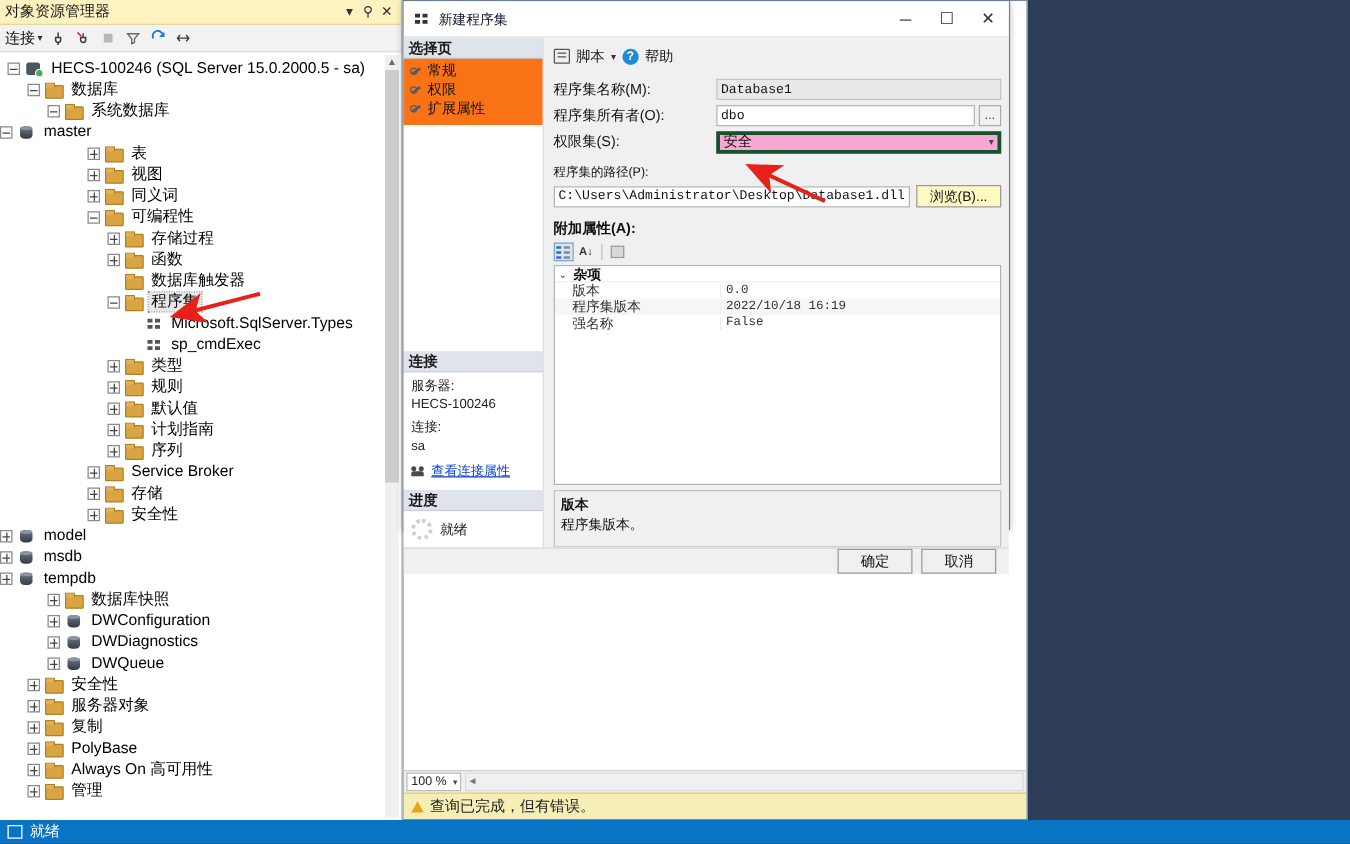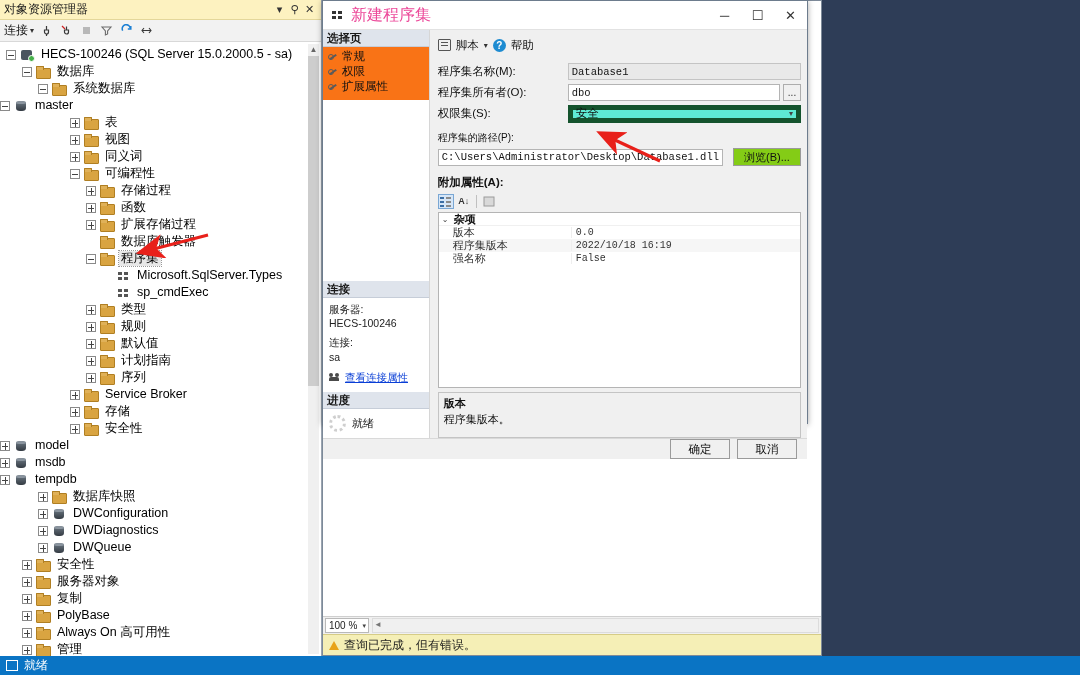--- a/index.html
+++ b/index.html
@@ -150,21 +150,21 @@
   }
   .dlg-title {
     height: 29px; background: #ffffff; border-bottom: 1px solid #e2e2e2;
     display: flex; align-items: center; padding-left: 8px;
   }
   .dlg-title .t-ico { width: 14px; height: 13px; position: relative; margin-right: 6px; }
   .dlg-title .t-ico::before {
     content: ""; position: absolute; left: 1px; top: 2px; width: 4px; height: 3px;
     background: #333; box-shadow: 6px 0 0 #333, 0 5px 0 #333, 6px 5px 0 #333;
   }
-  .dlg-title .t-text { font-size: 16px; color: #ec4899; flex: 1; }
+  .dlg-title .t-text { font-size: 11px; color: #0f172a; flex: 1; }
   .dlg-btn { width: 33px; height: 28px; display: flex; align-items: center; justify-content: center; color: #333; font-size: 13px; }
 
   .dlg-body { flex: 1; display: flex; padding: 0; }
   .dlg-left {
     width: 124px; background: #f0f0f0; border-right: 1px solid #d6d6d6;
     display: flex; flex-direction: column;
   }
   .sec-head {
     height: 17px; background: #dfe4ec; border-bottom: 1px solid #c6cdd8;
     display: flex; align-items: center; padding-left: 4px;
@@ -222,29 +222,29 @@
     flex: 1; height: 17px; border: 1px solid #b4b4b4; background: #fff;
     font-family: "Liberation Mono", "DejaVu Sans Mono", monospace; font-size: 10.5px;
     color: #111; padding: 0 3px; display: flex; align-items: center;
   }
   .inp.ro { background: #e9e9e9; border-color: #c4c4c4; }
   .btn-dots {
     width: 18px; height: 17px; margin-left: 3px; background: #f0f0f0; border: 1px solid #adadad;
     font-size: 10px; display: flex; align-items: center; justify-content: center; color: #333;
   }
   .sel-box {
-    flex: 1; height: 18px; border: 5px solid #14532d; background: #5eead4;
+    flex: 1; height: 18px; border: 3px solid #14532d; background: #f9a8d4;
     display: flex; align-items: center; padding: 0 3px; font-size: 11.5px; color: #111;
   }
   .sel-caret { margin-left: auto; font-size: 8px; color: #444; }
 
   .path-label { font-size: 10px; color: #111; margin-top: 8px; margin-bottom: 3px; }
   .path-row { display: flex; align-items: center; }
   .btn-browse {
-    width: 68px; height: 18px; margin-left: 10px; background: #84cc16; border: 1px solid #9a9a9a;
+    width: 68px; height: 18px; margin-left: 5px; background: #fef9c3; border: 1px solid #9a9a9a;
     display: flex; align-items: center; justify-content: center; font-size: 11px; color: #111;
   }
 
   .props-label { font-size: 11.5px; font-weight: bold; color: #111; margin-top: 9px; margin-bottom: 3px; }
   .props-toolbar { height: 17px; display: flex; align-items: center; gap: 2px; }
   .pt-btn { width: 16px; height: 15px; border: 1px solid transparent; display: flex; align-items: center; justify-content: center; }
   .pt-btn.on { border-color: #7aa7d4; background: #d6e6f7; }
   .pt-sep { width: 1px; height: 13px; background: #c0c0c0; margin: 0 2px; }
   .pt-grid { width: 11px; height: 10px; position: relative; }
   .pt-grid::before { content: ""; position: absolute; left: 0; top: 0; width: 4px; height: 2px; background: #3b6ea5; box-shadow: 0 4px 0 #3b6ea5, 0 8px 0 #3b6ea5; }
@@ -397,25 +397,20 @@
             <span class="exp plus"></span>
             <span class="ico folder"></span>
             <span class="lbl">存储过程</span>
           </div>
           <div class="row i5">
             <span class="exp plus"></span>
             <span class="ico folder"></span>
             <span class="lbl">函数</span>
           </div>
           <div class="row i5">
-            <span class="exp plus"></span>
-            <span class="ico folder"></span>
-            <span class="lbl">扩展存储过程</span>
-          </div>
-          <div class="row i5">
             <span class="exp none"></span>
             <span class="ico folder"></span>
             <span class="lbl">数据库触发器</span>
           </div>
           <div class="row i5 sel">
             <span class="exp "></span>
             <span class="ico folder"></span>
             <span class="lbl">程序集</span>
           </div>
           <div class="row i6">

